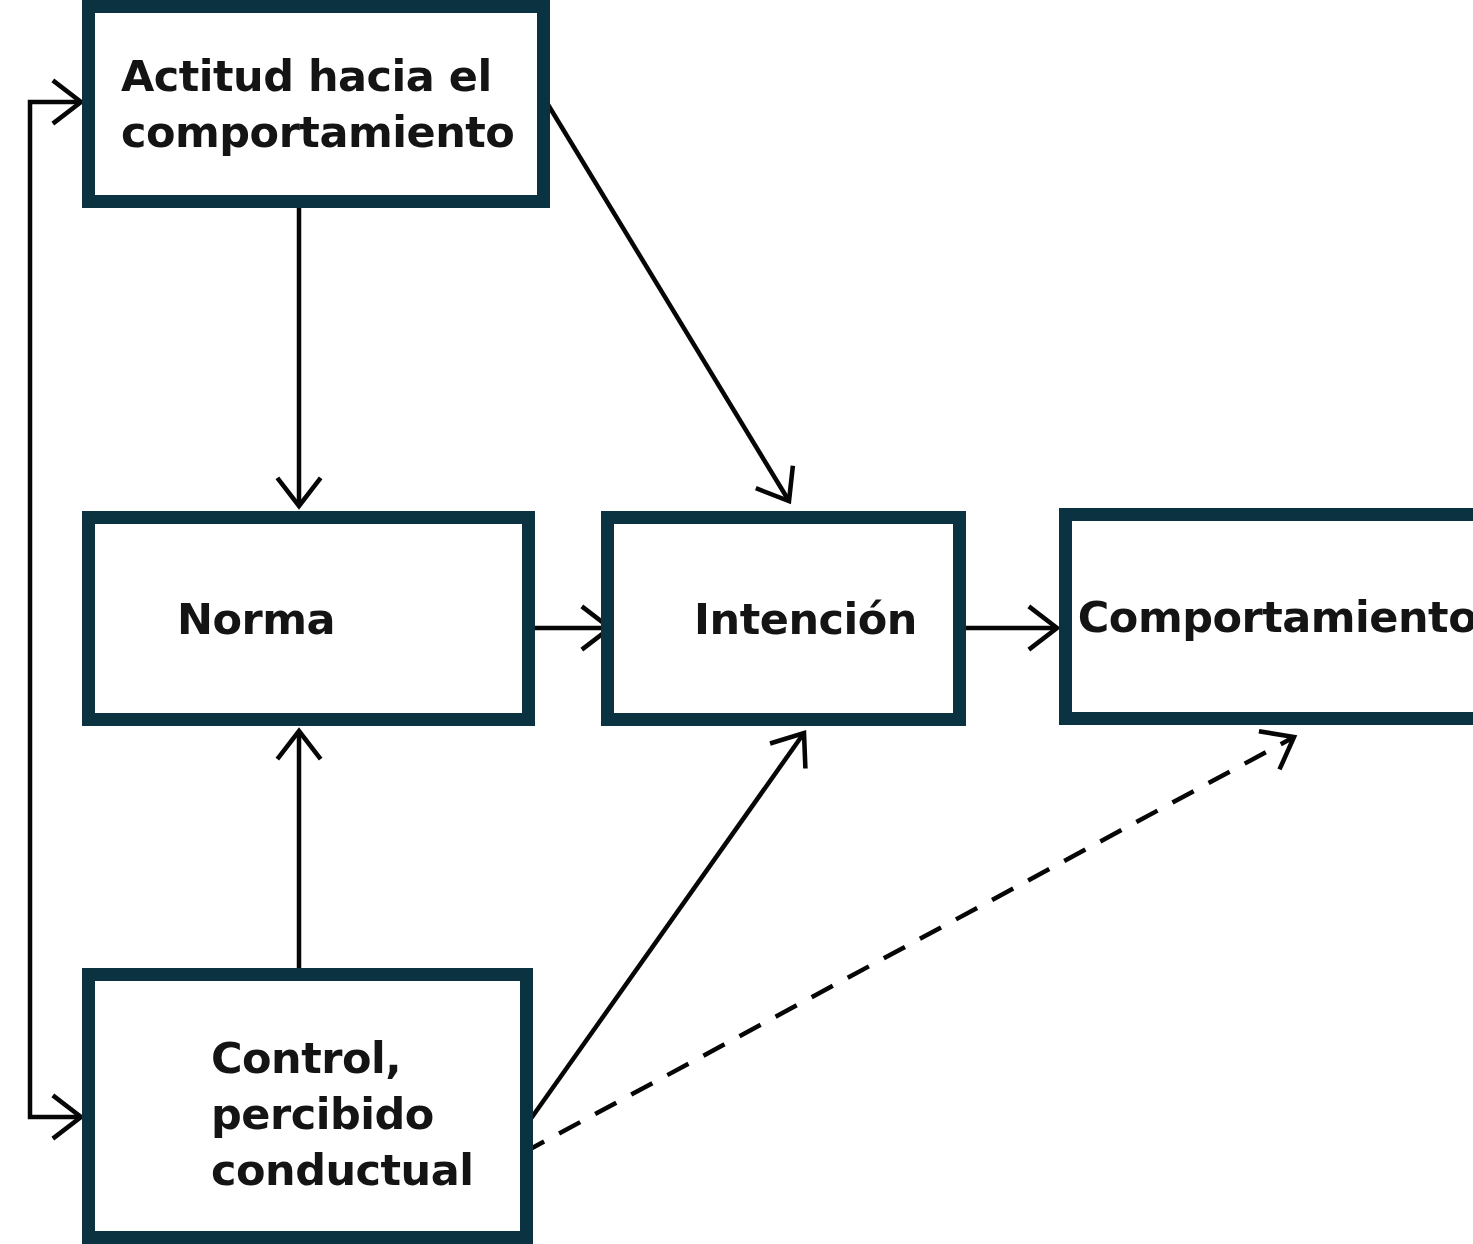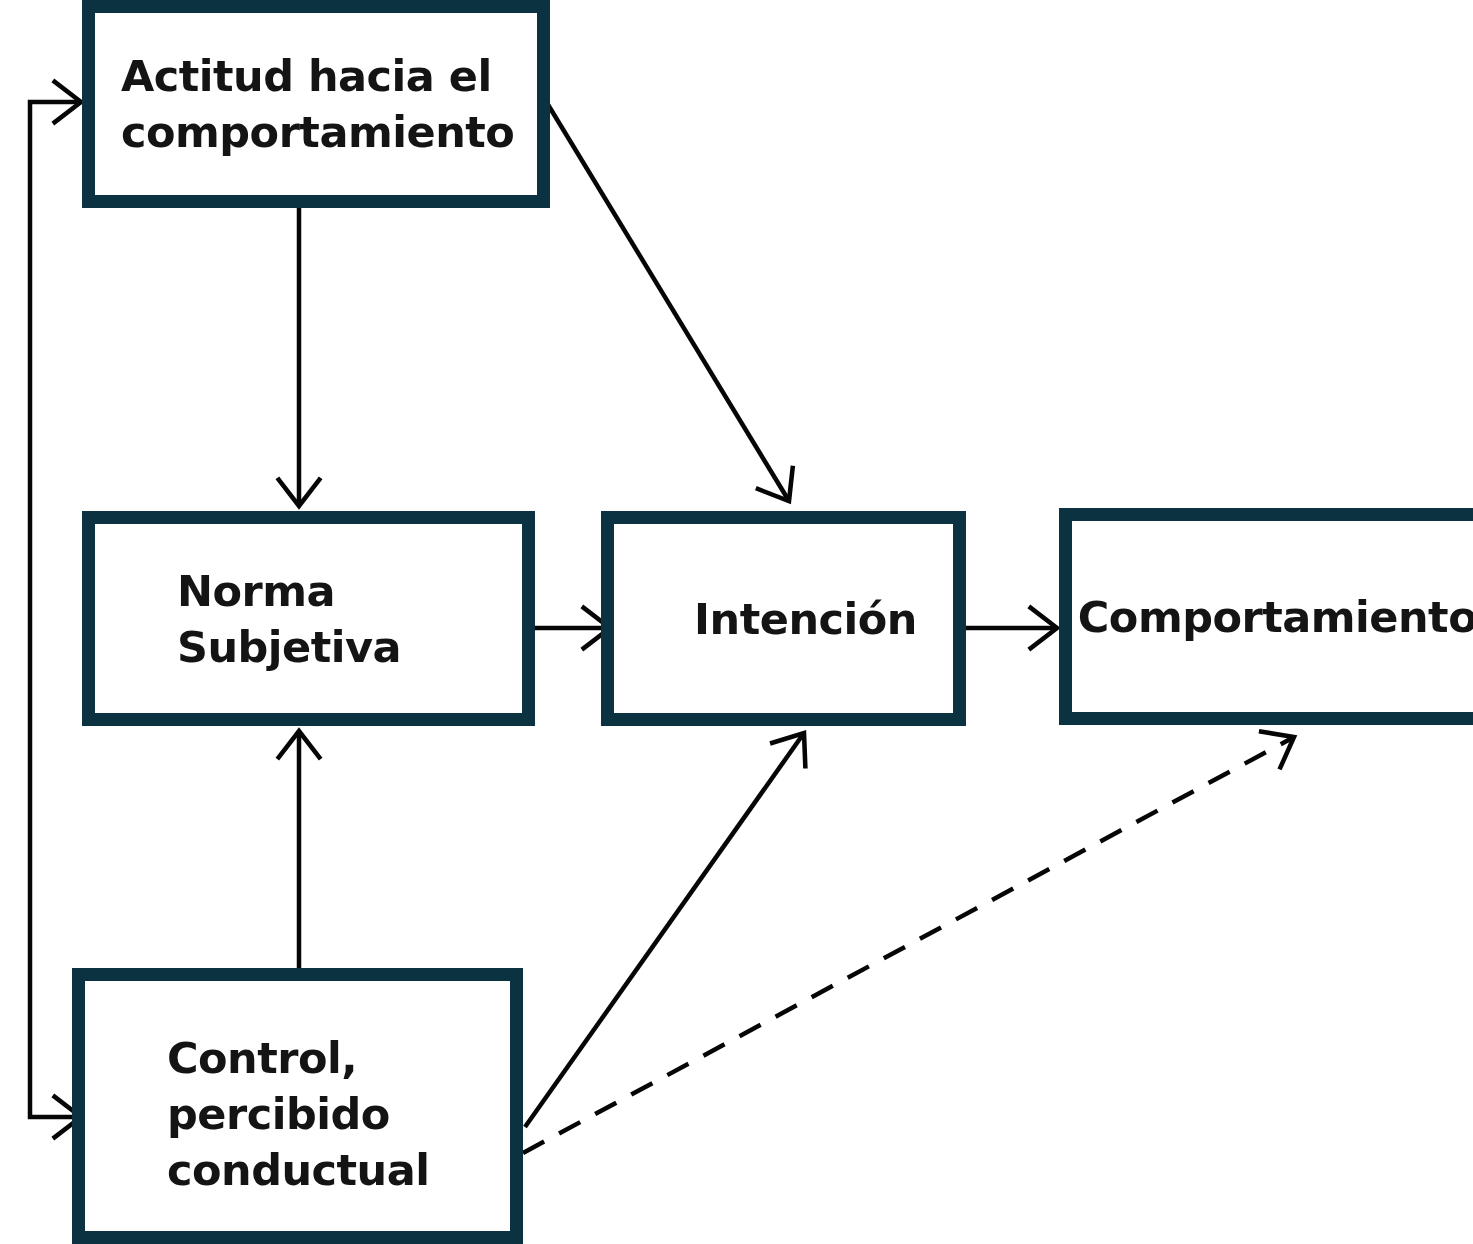--- a/index.html
+++ b/index.html
@@ -31,21 +31,21 @@
     font-weight:bold;
     line-height:56px;
     letter-spacing:-0.5px;
     white-space:nowrap;
   }
   .box span{display:block;}
   #box-actitud{left:59px;top:0;width:468px;height:208px;padding-left:26px;}
   #box-norma{left:59px;top:511px;width:453px;height:215px;padding-left:82px;}
   #box-intencion{left:578px;top:511px;width:365px;height:215px;text-align:center;padding-left:44px;}
   #box-comportamiento{left:1036px;top:508px;width:437px;height:217px;text-align:center;}
-  #box-control{left:49px;top:968px;width:451px;height:276px;padding-left:82px;padding-top:16px;}
+  #box-control{left:59px;top:968px;width:451px;height:276px;padding-left:116px;padding-top:16px;}
 </style>
 </head>
 <body>
 
 <div id="canvas">
 
   <svg id="connectors" viewBox="0 0 1473 1244" xmlns="http://www.w3.org/2000/svg">
     <defs>
       <marker id="ah-end" viewBox="0 0 24 24" markerUnits="userSpaceOnUse" markerWidth="52" markerHeight="52" refX="16" refY="12" orient="auto">
         <path d="M3,2 L16,12 L3,22" fill="none" stroke="#060606" stroke-width="2.1"></path>
@@ -64,21 +64,20 @@
       <path d="M58,102 L7,102 L7,1117 L58,1117" class="conn solid" marker-end="url(#ah-end)" marker-start="url(#ah-start)"></path>
     </svg>
 
   <div class="box" id="box-actitud">
     <span>Actitud hacia el</span>
     <span>comportamiento</span>
   </div>
 
   <div class="box" id="box-norma">
     <span>Norma</span>
-    <span>Subjetiva</span>
   </div>
 
   <div class="box" id="box-intencion">
     <span>Intención</span>
   </div>
 
   <div class="box" id="box-comportamiento">
     <span>Comportamiento</span>
   </div>
 

